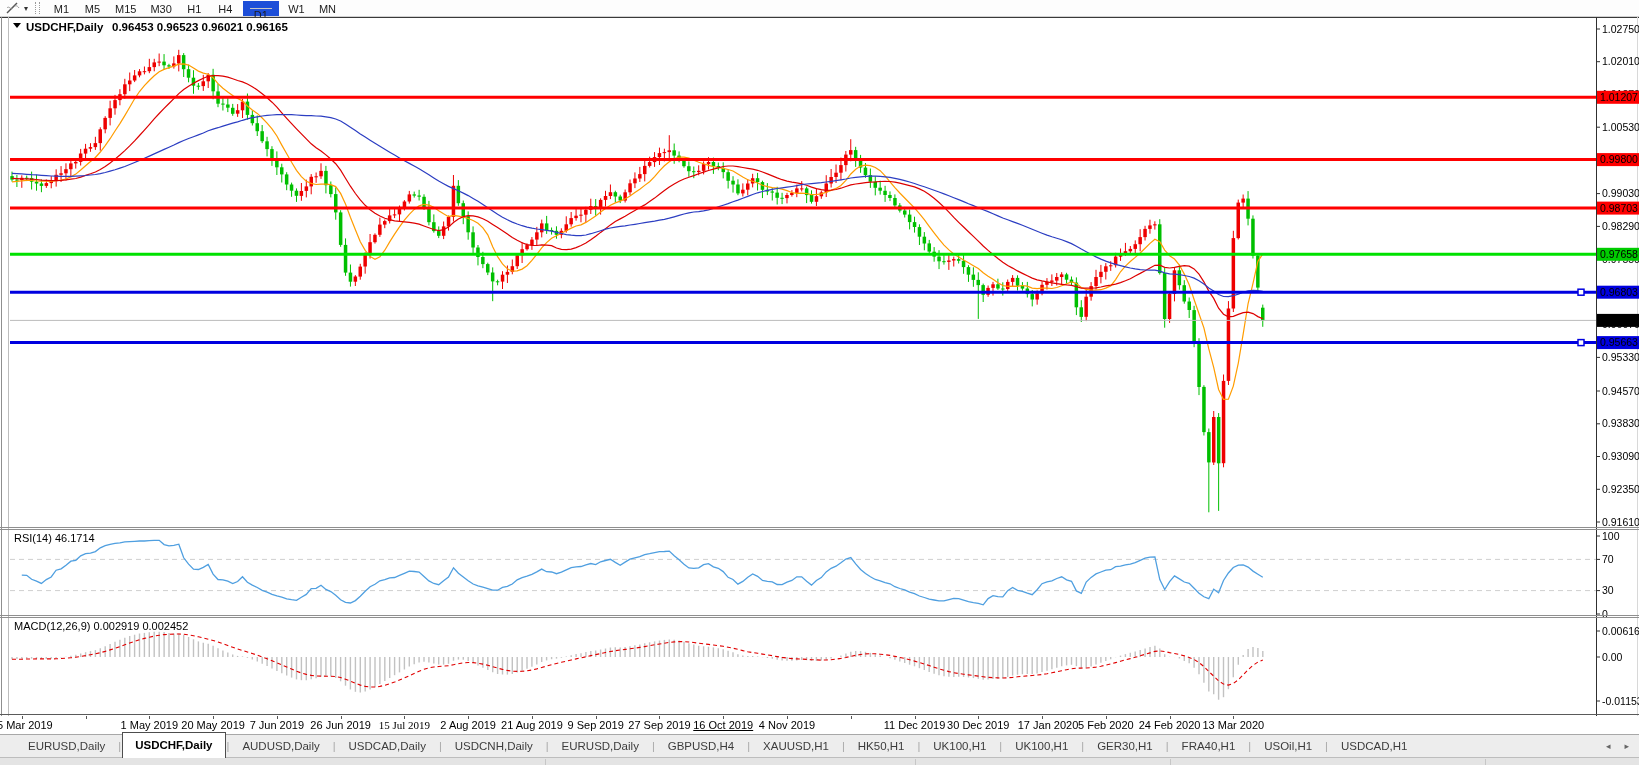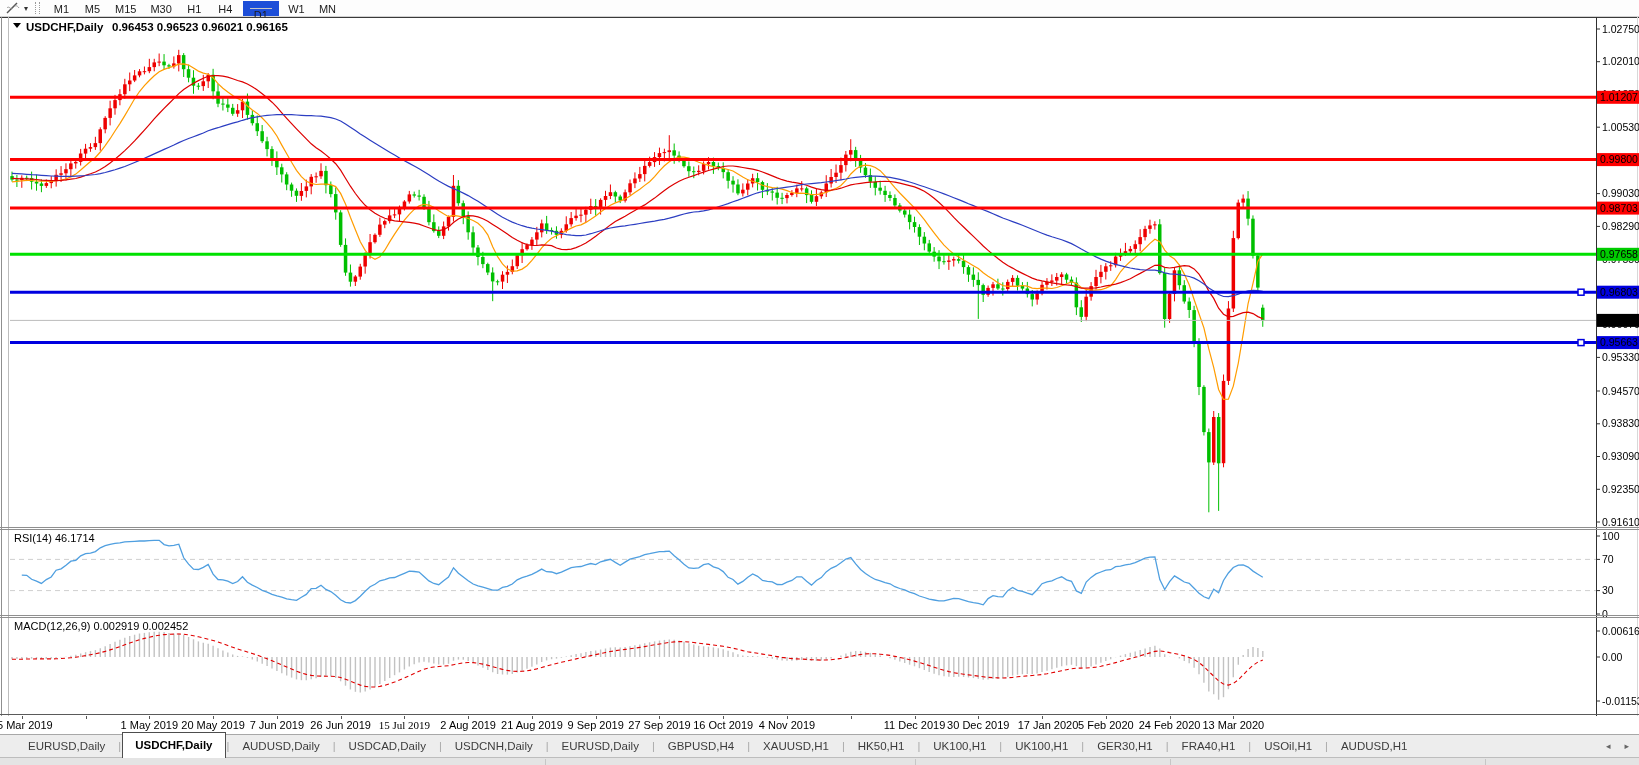--- a/index.html
+++ b/index.html
@@ -962,21 +962,21 @@
       <span class="date-label" style="left: 404.4px; font-family: Liberation Serif, serif;">15 Jul 2019</span>
       <div class="date-tick" style="left: 468.165px;"></div>
       <span class="date-label" style="left: 468.165px;">2 Aug 2019</span>
       <div class="date-tick" style="left: 531.93px;"></div>
       <span class="date-label" style="left: 531.93px;">21 Aug 2019</span>
       <div class="date-tick" style="left: 595.695px;"></div>
       <span class="date-label" style="left: 595.695px;">9 Sep 2019</span>
       <div class="date-tick" style="left: 659.46px;"></div>
       <span class="date-label" style="left: 659.46px; text-align: right;">27 Sep 2019</span>
       <div class="date-tick" style="left: 723.225px;"></div>
-      <span class="date-label" style="left: 723.225px;">16 Oct 2019</span>
+      <span class="date-label" style="left: 723.225px; text-decoration: underline;">16 Oct 2019</span>
       <div class="date-tick" style="left: 786.99px;"></div>
       <span class="date-label" style="left: 786.99px;">4 Nov 2019</span>
       <div class="date-tick" style="left: 850.755px;"></div>
       <span class="date-label" style="left: 827px; margin-top: 36px;">22 Nov 2019</span>
       <div class="date-tick" style="left: 914.52px;"></div>
       <span class="date-label" style="left: 914.52px;">11 Dec 2019</span>
       <div class="date-tick" style="left: 978.285px;"></div>
       <span class="date-label" style="left: 978.285px;">30 Dec 2019</span>
       <div class="date-tick" style="left: 1042.05px;"></div>
       <span class="date-label" style="left: 1048px;">17 Jan 2020</span>
@@ -1010,21 +1010,21 @@
       <div class="tab">UK100,H1</div>
       <span class="tab-divider">|</span>
       <div class="tab">UK100,H1</div>
       <span class="tab-divider">|</span>
       <div class="tab">GER30,H1</div>
       <span class="tab-divider">|</span>
       <div class="tab">FRA40,H1</div>
       <span class="tab-divider">|</span>
       <div class="tab">USOil,H1</div>
       <span class="tab-divider">|</span>
-      <div class="tab">AUDUSD,H1</div>
+      <div class="tab">USDCAD,H1</div>
       <div class="tab-scroll">
       <span>◂</span>
       <span>▸</span>
     </div>
   </div>
 
   <div class="status-bar" id="status-bar">
       <div class="status-sep" style="left: 545px;"></div>
       <div class="status-sep" style="left: 915px;"></div>
       <div class="status-sep" style="left: 1170px;"></div>

